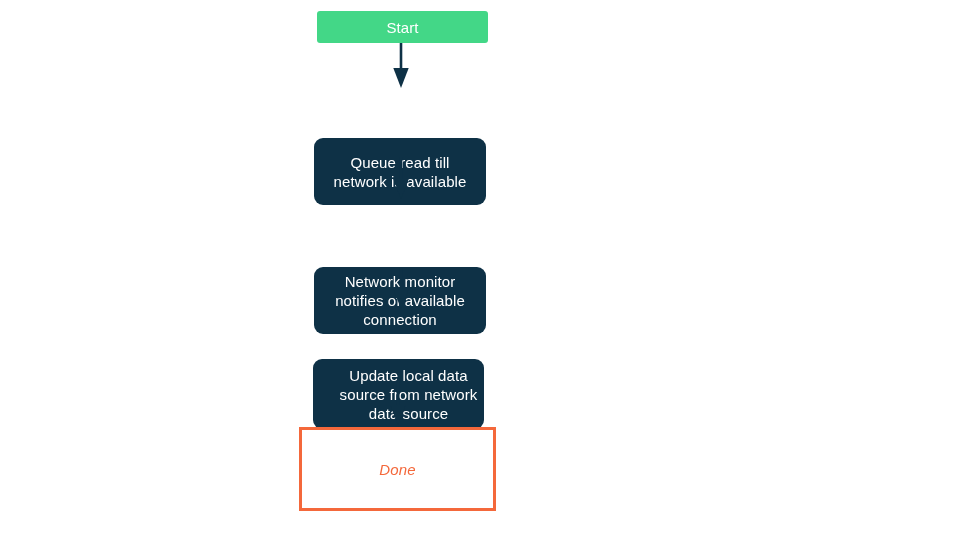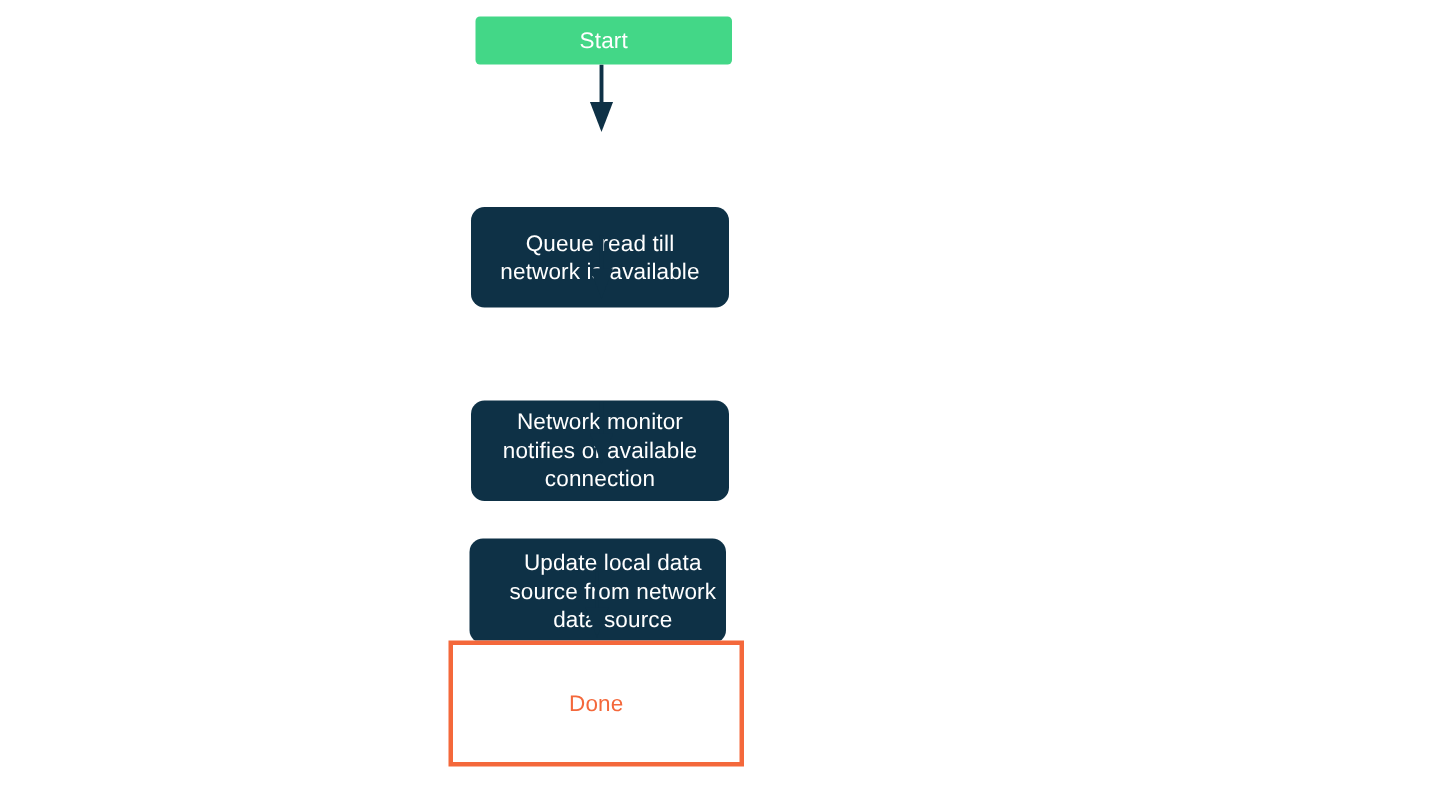--- a/index.html
+++ b/index.html
@@ -63,20 +63,21 @@
   .node-done {
     left: 299px;
     top: 427px;
     width: 197px;
     height: 84px;
     background: #ffffff;
     border: 3px solid #F4683B;
     color: #F4683B;
     border-radius: 0;
     font-size: 15px;
+    font-style: italic;
   }
 
   
   .arrow {
     position: absolute;
     width: 24px;
   }
   .arrow svg { display: block; }
 
   .arrow-a1 { left: 389px; top: 43px;  height: 47px; }

